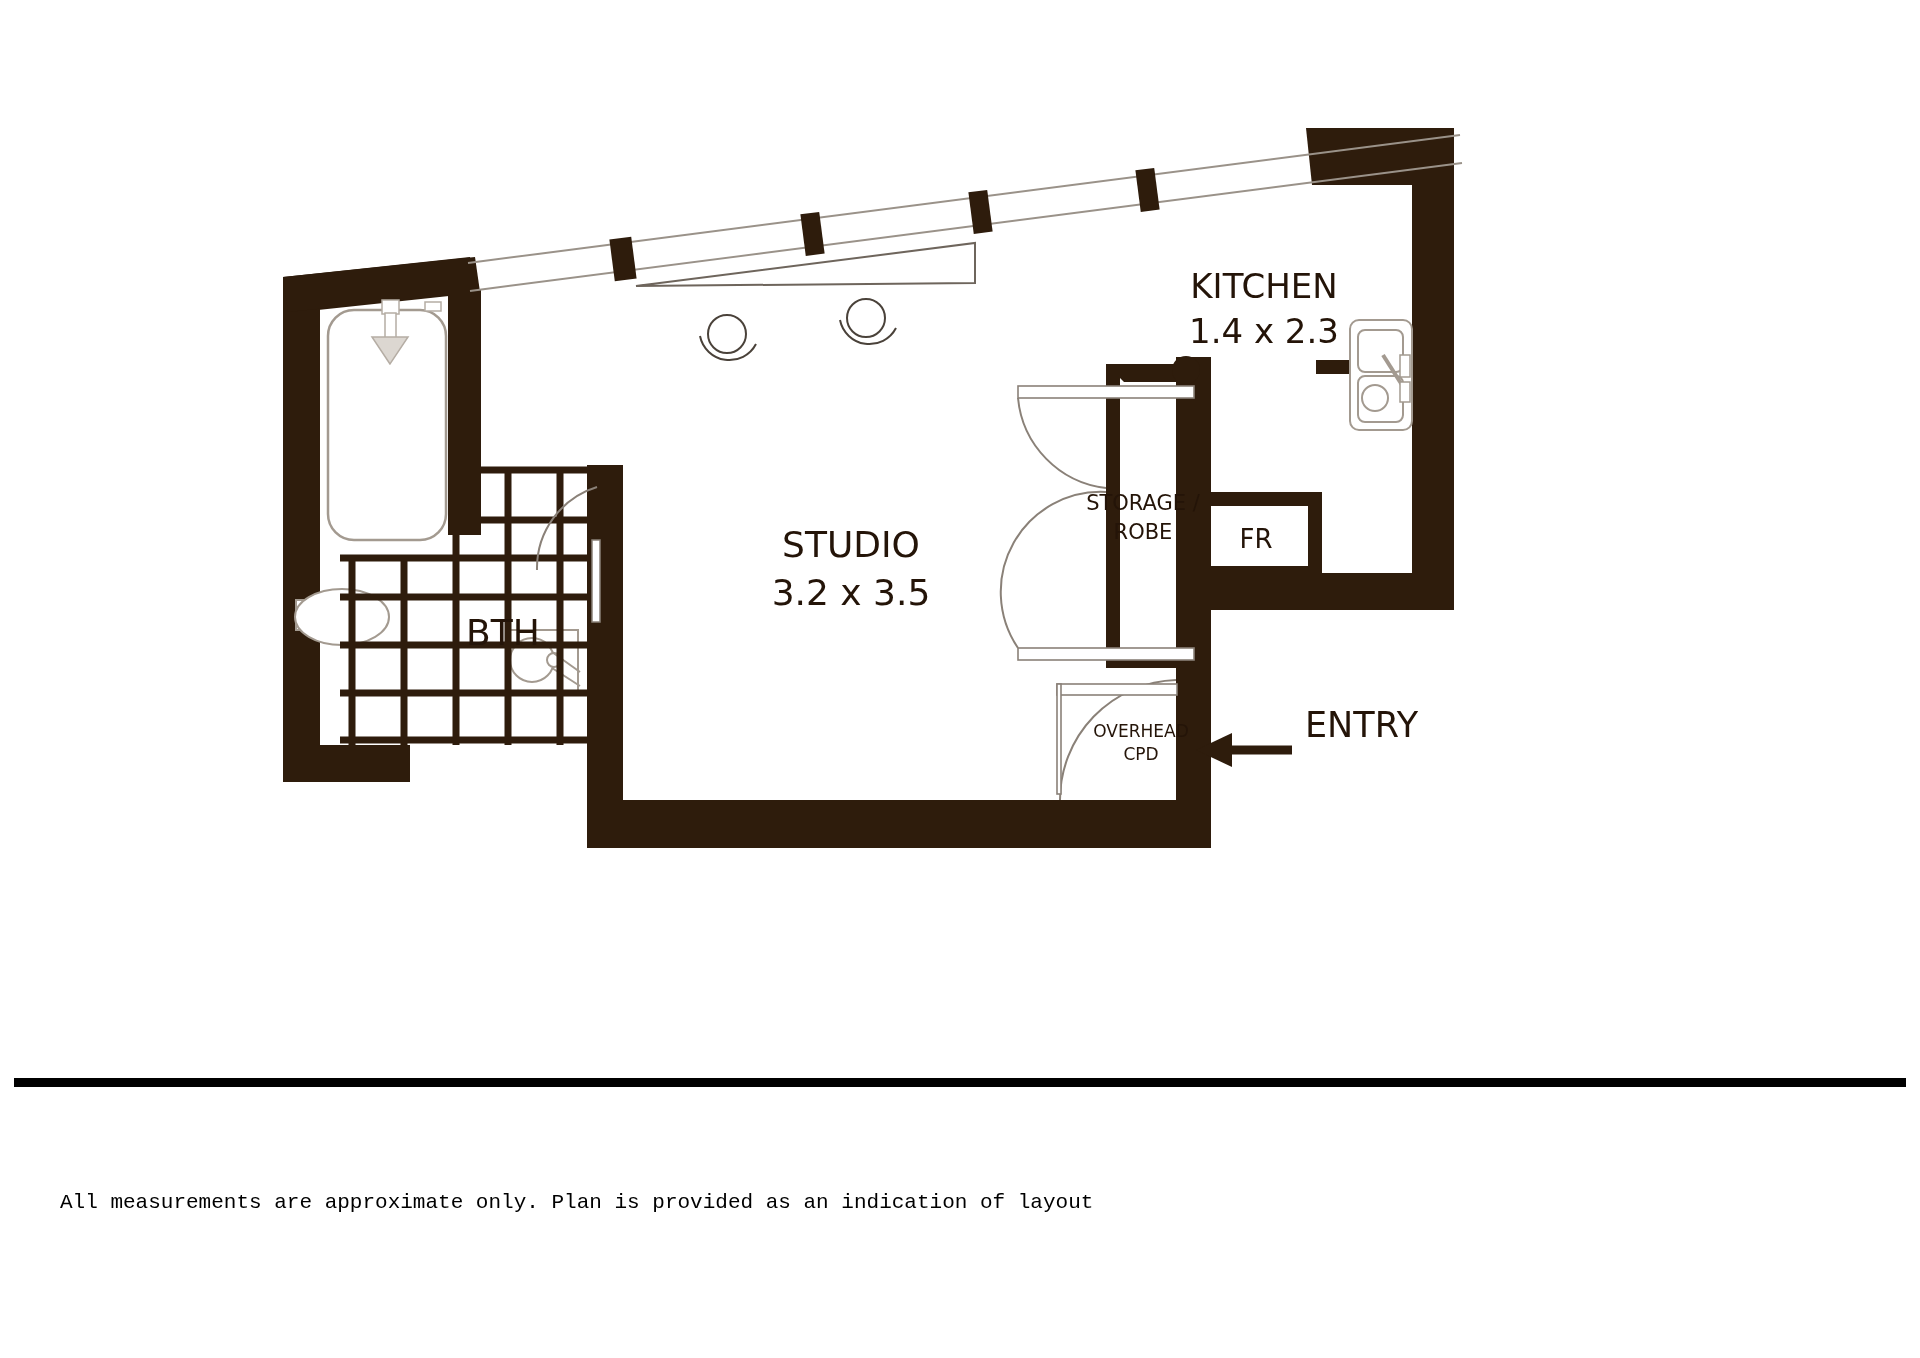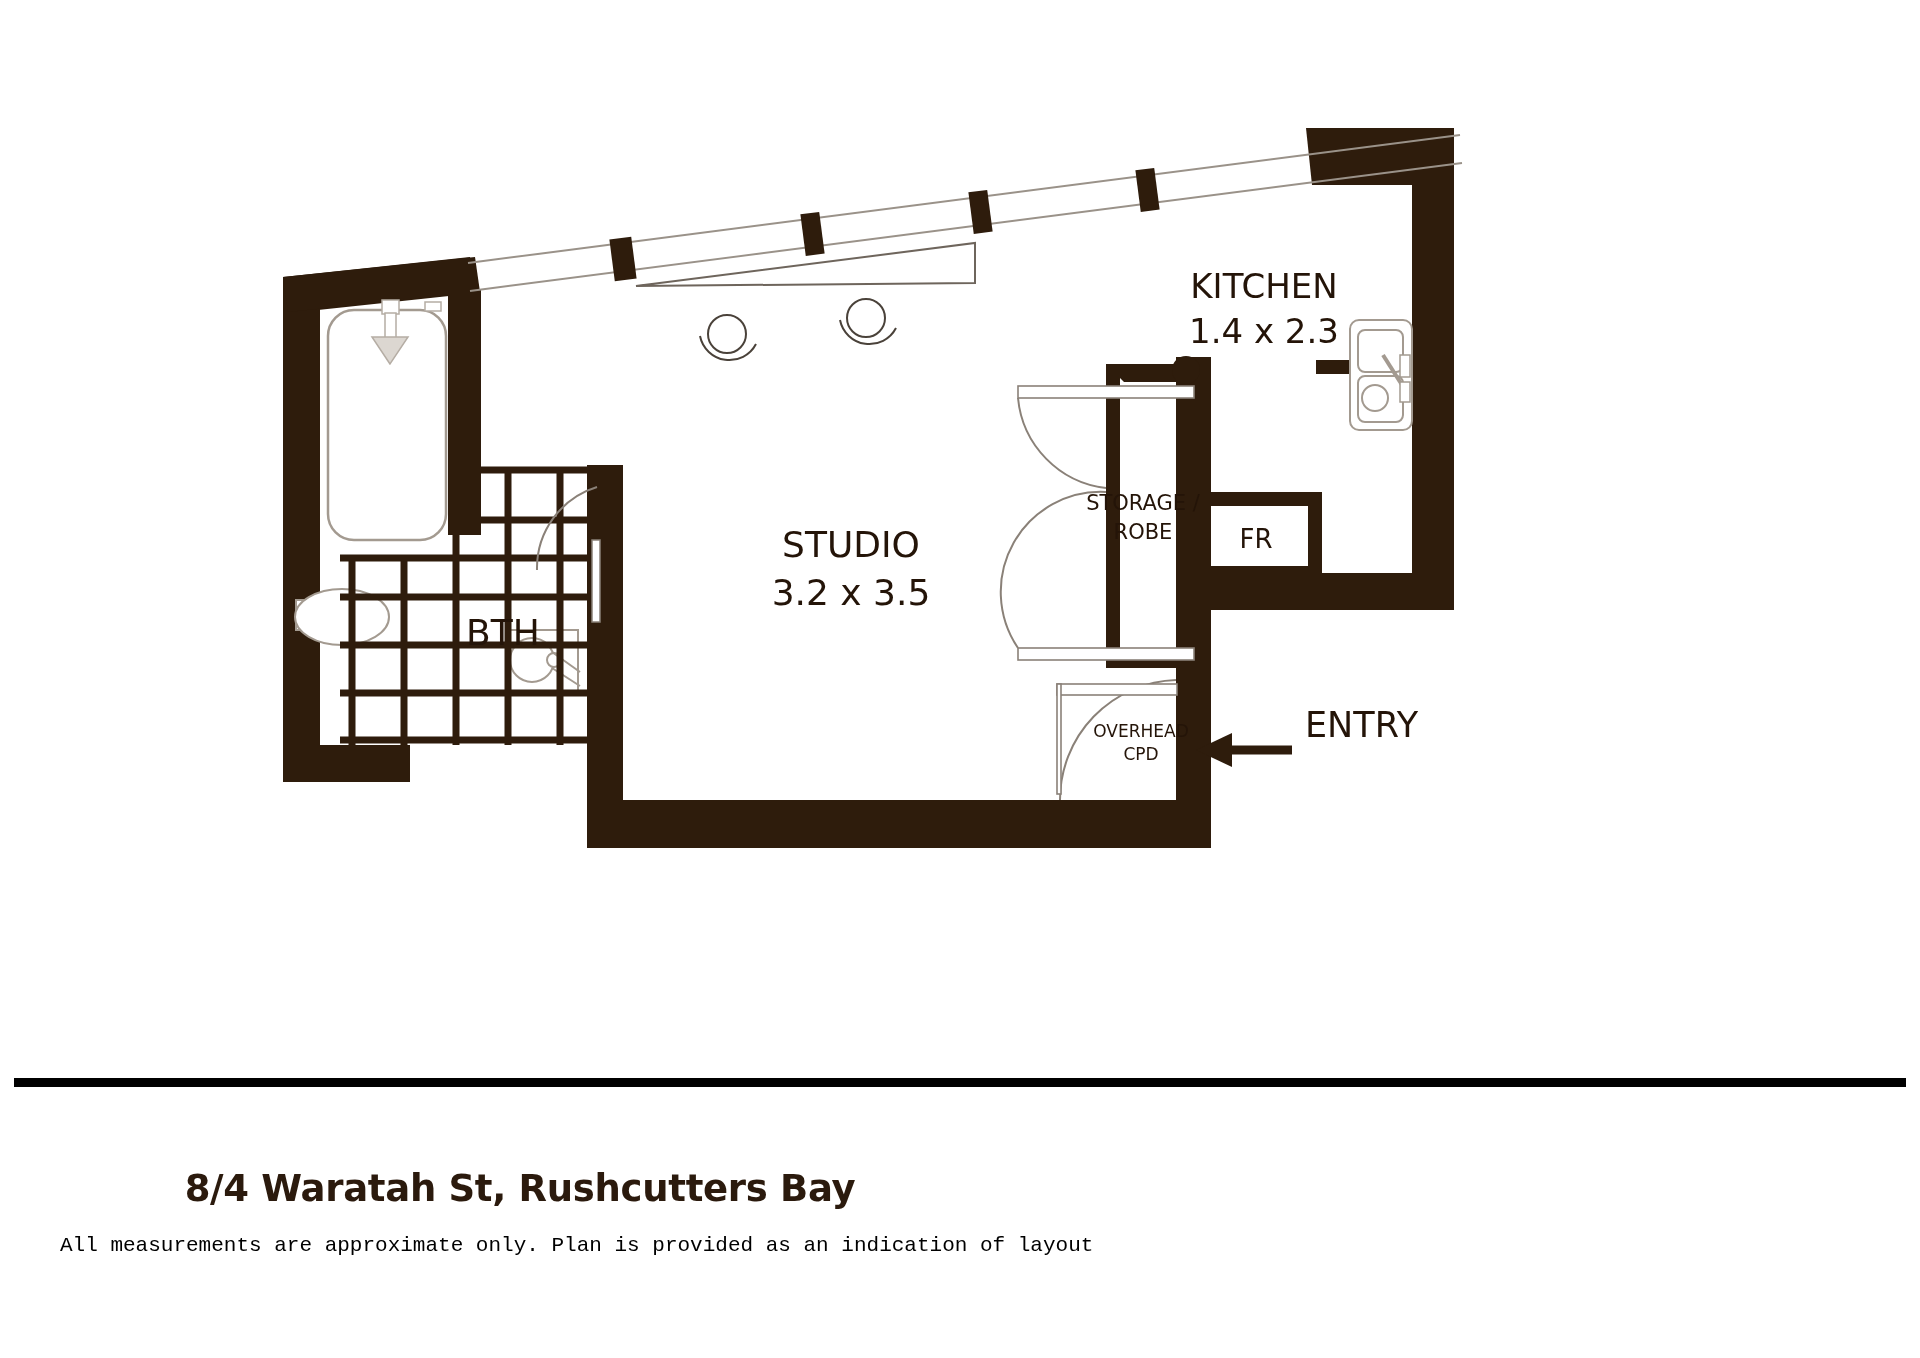--- a/index.html
+++ b/index.html
@@ -227,19 +227,18 @@
       <text class="plan-label" x="1305" y="737" font-size="35" text-anchor="start">ENTRY</text>
     </g>
 
   </svg>
 
   <div class="divider-rule"></div>
 
   <div class="footer">
 
     <div class="address-block">
-      <div class="address-title">8/4 Waratah St, Rushcutters Bay</div>
       <div class="address-note">All measurements are approximate only. Plan is provided as an indication of layout</div>
     </div>
 
   </div>
 
 </div>
 
 </body></html>

